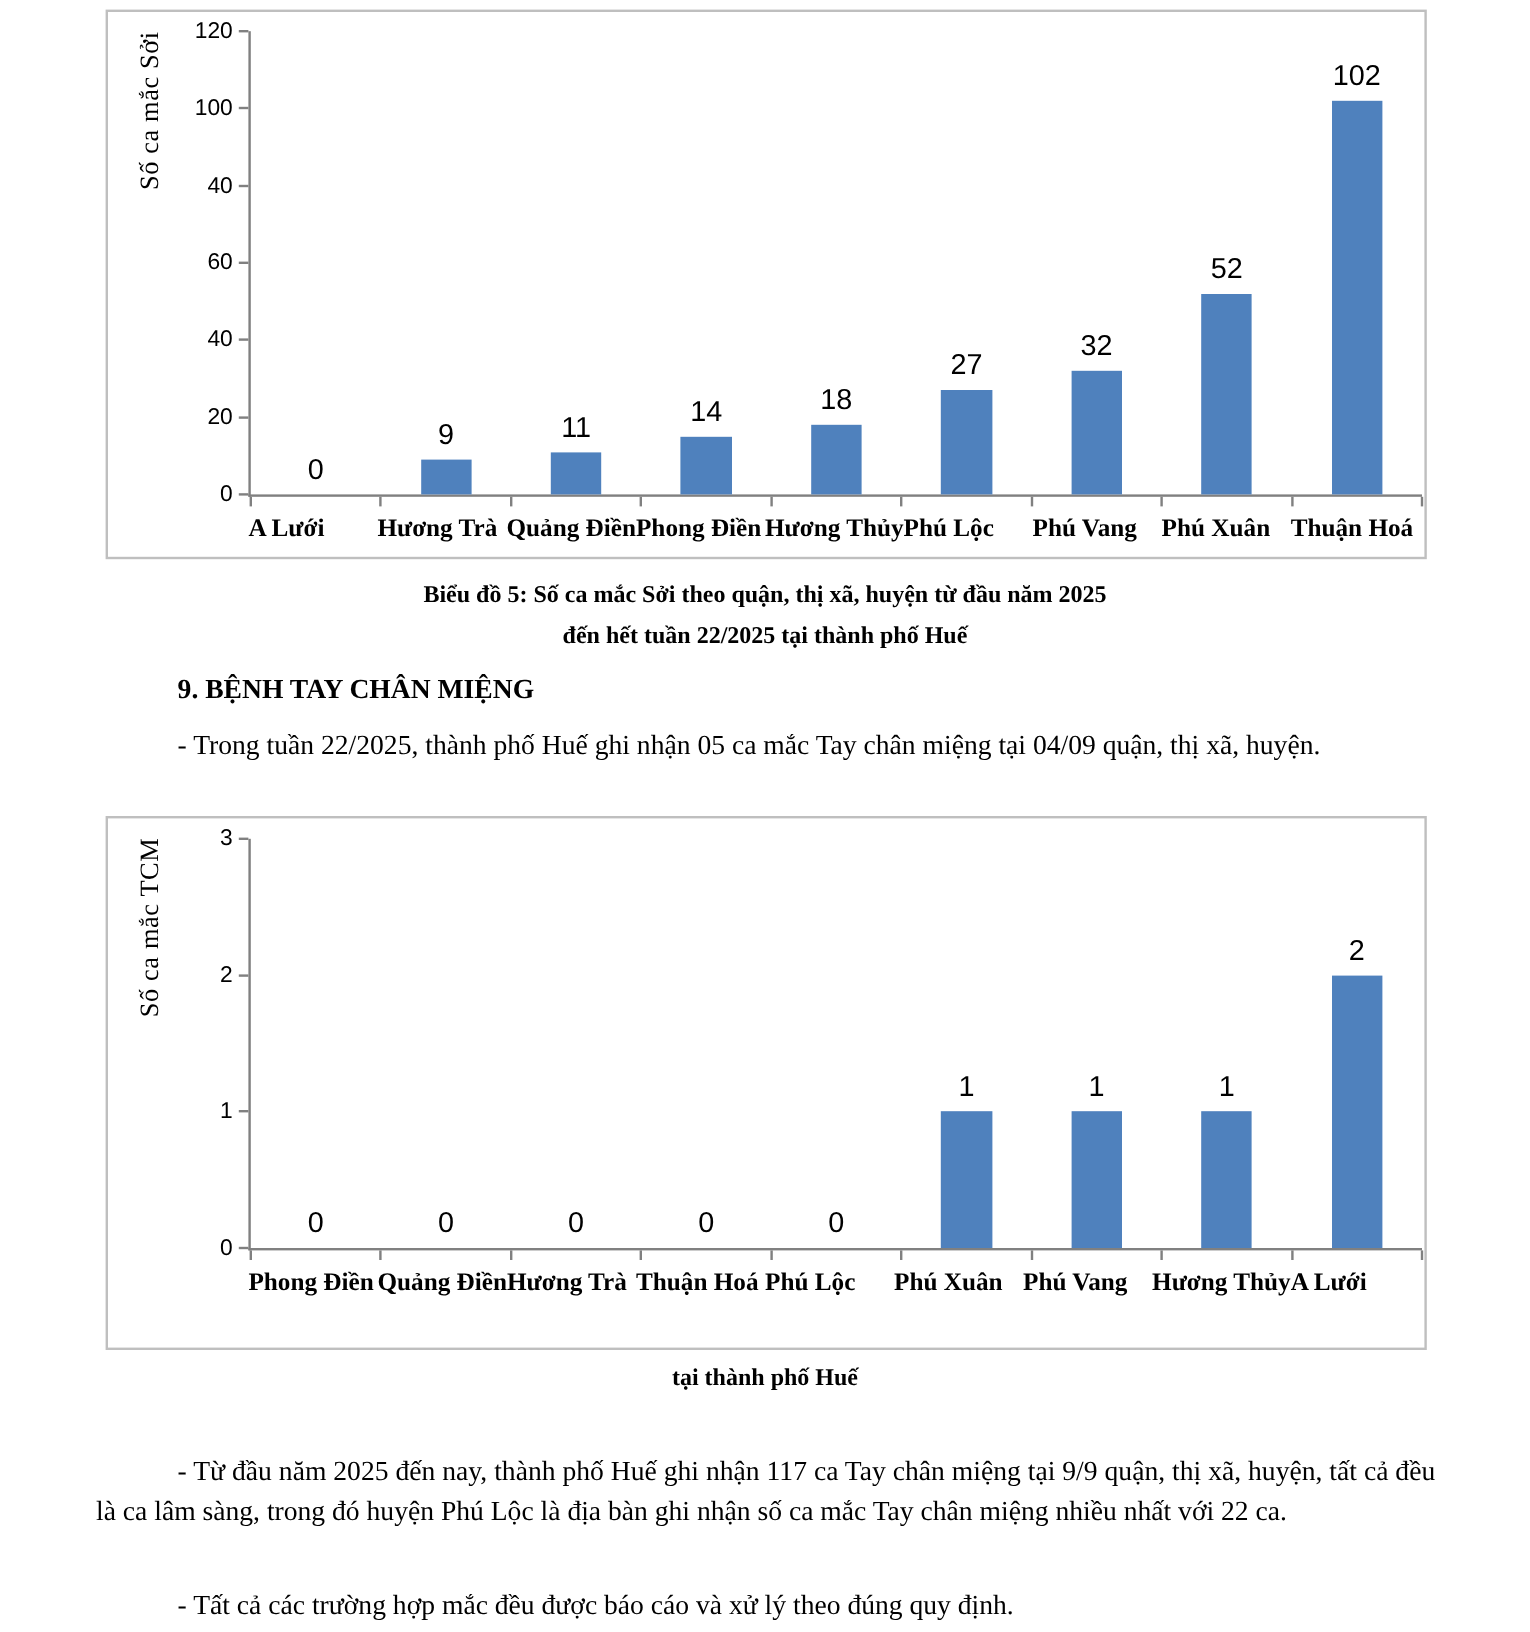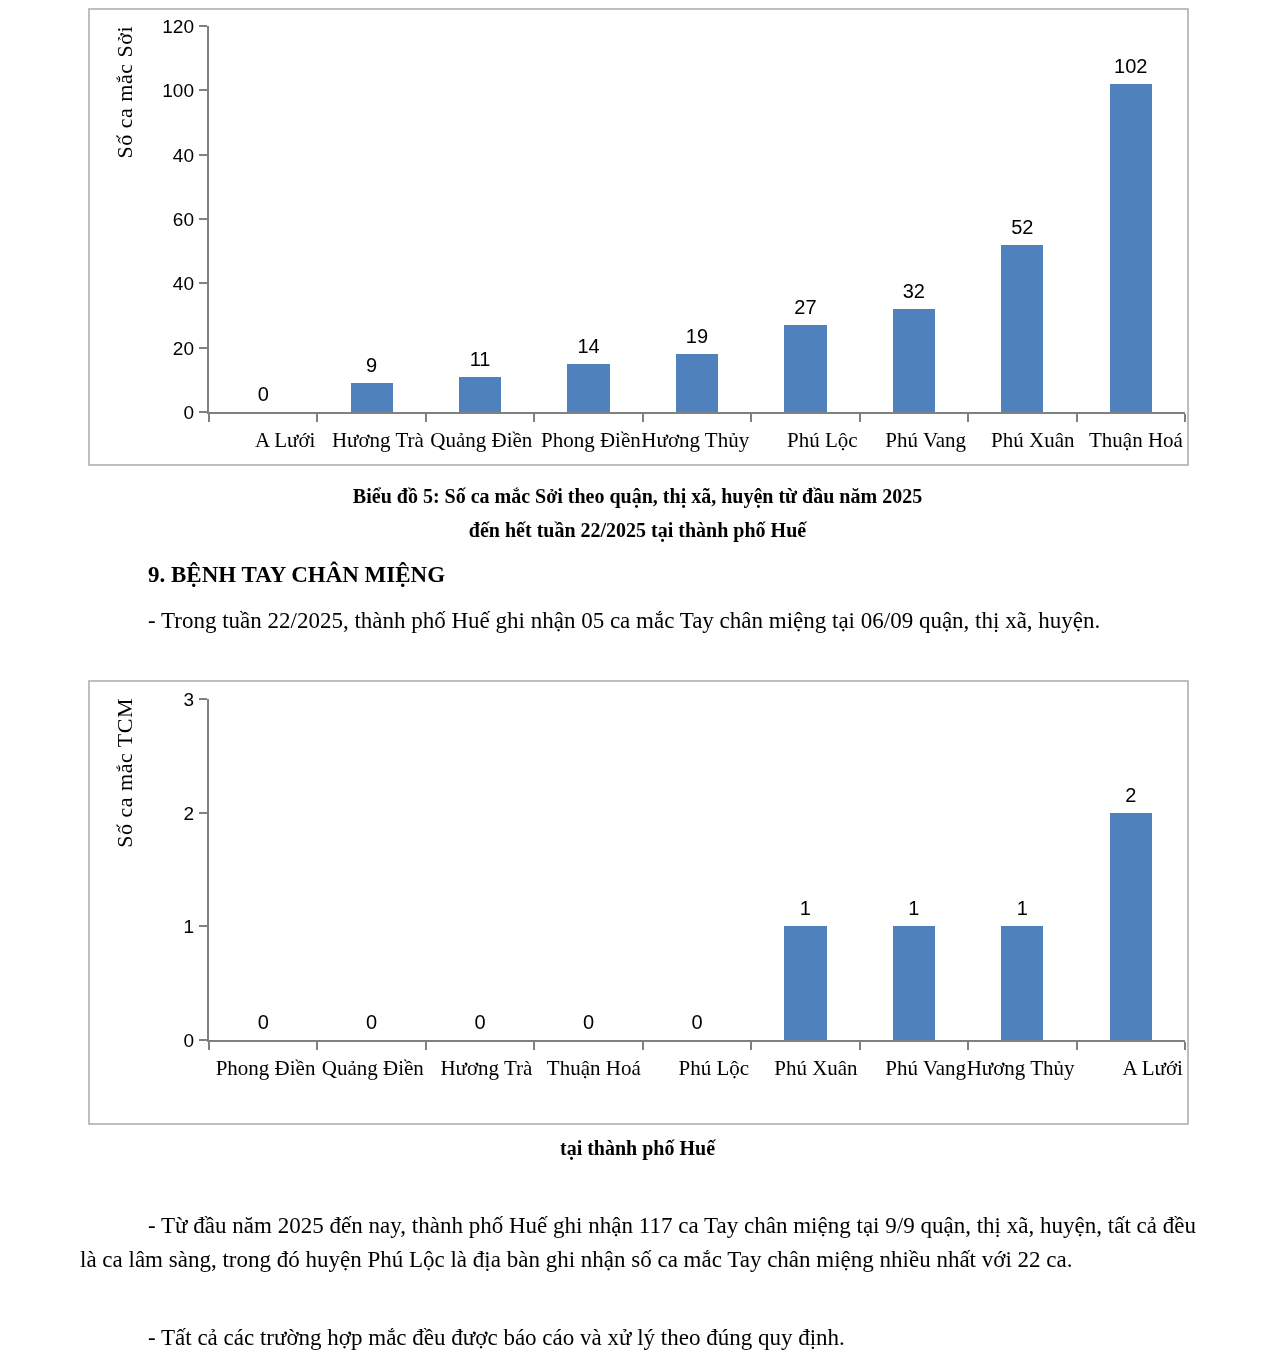--- a/index.html
+++ b/index.html
@@ -25,32 +25,32 @@
   .plot{position:absolute;left:117px;width:976px;
         border-left:2px solid #808080;border-bottom:2px solid #808080;
         box-sizing:content-box;}
   #chart5 .plot{top:16px;height:386px;}
   #chart6 .plot{top:17px;height:341px;}
 
   .slots{position:absolute;left:0;right:0;top:0;bottom:0;
          display:flex;align-items:flex-end;}
   .slot{flex:1;height:100%;display:flex;flex-direction:column;
         justify-content:flex-end;align-items:center;}
-  .dlabel{font-family:"Liberation Sans",sans-serif;font-size:20px;
+  .dlabel{font-family:"Liberation Sans",sans-serif;font-size:24px;
           line-height:1;margin-bottom:8px;}
   .bar{width:39%;}
 
   .ytickmark{position:absolute;left:-10px;width:8px;height:2px;background:#808080;}
   .xtickmark{position:absolute;bottom:-10px;width:2px;height:8px;
              background:#808080;transform:translateX(-1px);}
 
   .xlabels{position:absolute;left:117px;width:976px;display:flex;}
   #chart5 .xlabels{top:418px;}
   #chart6 .xlabels{top:374px;}
-  .xlabel{flex:1;text-align:right;font-size:21px;white-space:nowrap;}
+  .xlabel{flex:1;text-align:left;font-size:21px;white-space:nowrap;font-weight:bold;}
 
   
   .caption{position:absolute;left:0;width:1275px;text-align:center;
            font-weight:bold;font-size:20px;line-height:34px;}
   #caption5{top:479px;}
   #caption6{top:1131px;}
 
   .heading{position:absolute;left:148px;top:562px;
            font-weight:bold;font-size:23px;}
 
@@ -86,21 +86,21 @@
         </div>
         <div class="slot">
           <div class="dlabel">11</div>
           <div class="bar" style="height: 9.16667%; background: rgb(79, 129, 189);"></div>
         </div>
         <div class="slot">
           <div class="dlabel">14</div>
           <div class="bar" style="height: 12.5%; background: rgb(79, 129, 189);"></div>
         </div>
         <div class="slot">
-          <div class="dlabel">19</div>
+          <div class="dlabel">18</div>
           <div class="bar" style="height: 15%; background: rgb(79, 129, 189);"></div>
         </div>
         <div class="slot">
           <div class="dlabel">27</div>
           <div class="bar" style="height: 22.5%; background: rgb(79, 129, 189);"></div>
         </div>
         <div class="slot">
           <div class="dlabel">32</div>
           <div class="bar" style="height: 26.6667%; background: rgb(79, 129, 189);"></div>
         </div>
@@ -144,21 +144,21 @@
     </div>
 </div>
 
 <div class="caption" id="caption5">
   <div>Biểu đồ 5: Số ca mắc Sởi theo quận, thị xã, huyện từ đầu năm 2025</div>
   <div>đến hết tuần 22/2025 tại thành phố Huế</div>
 </div>
 
 <div class="heading">9. BỆNH TAY CHÂN MIỆNG</div>
 
-<div class="para" id="para1">- Trong tuần 22/2025, thành phố Huế ghi nhận 05 ca mắc Tay chân miệng tại 06/09 quận, thị xã, huyện.</div>
+<div class="para" id="para1">- Trong tuần 22/2025, thành phố Huế ghi nhận 05 ca mắc Tay chân miệng tại 04/09 quận, thị xã, huyện.</div>
 
 <div class="chart-box" id="chart6">
   <div class="y-title">Số ca mắc TCM</div>
   <div class="yticks">
       <div class="ytick" style="bottom: 0%;">0</div>
       <div class="ytick" style="bottom: 33.3333%;">1</div>
       <div class="ytick" style="bottom: 66.6667%;">2</div>
       <div class="ytick" style="bottom: 100%;">3</div>
     </div>
   <div class="plot">

